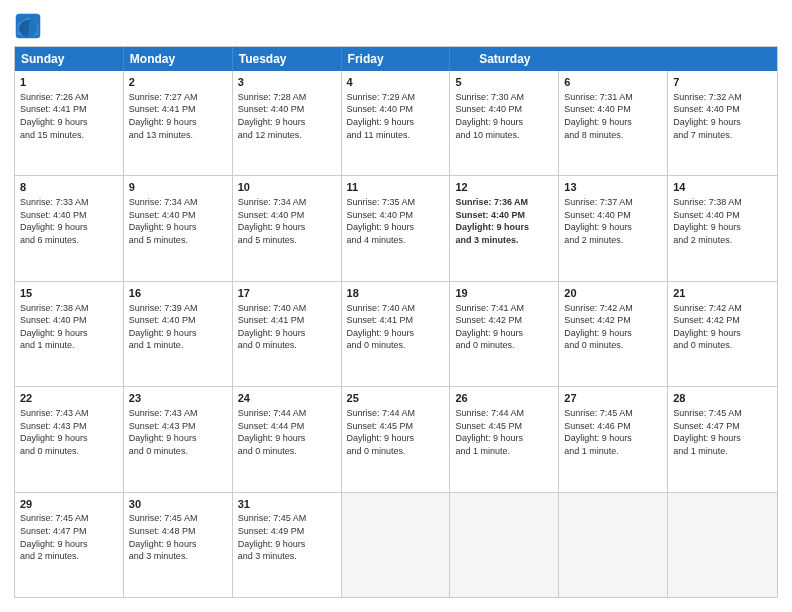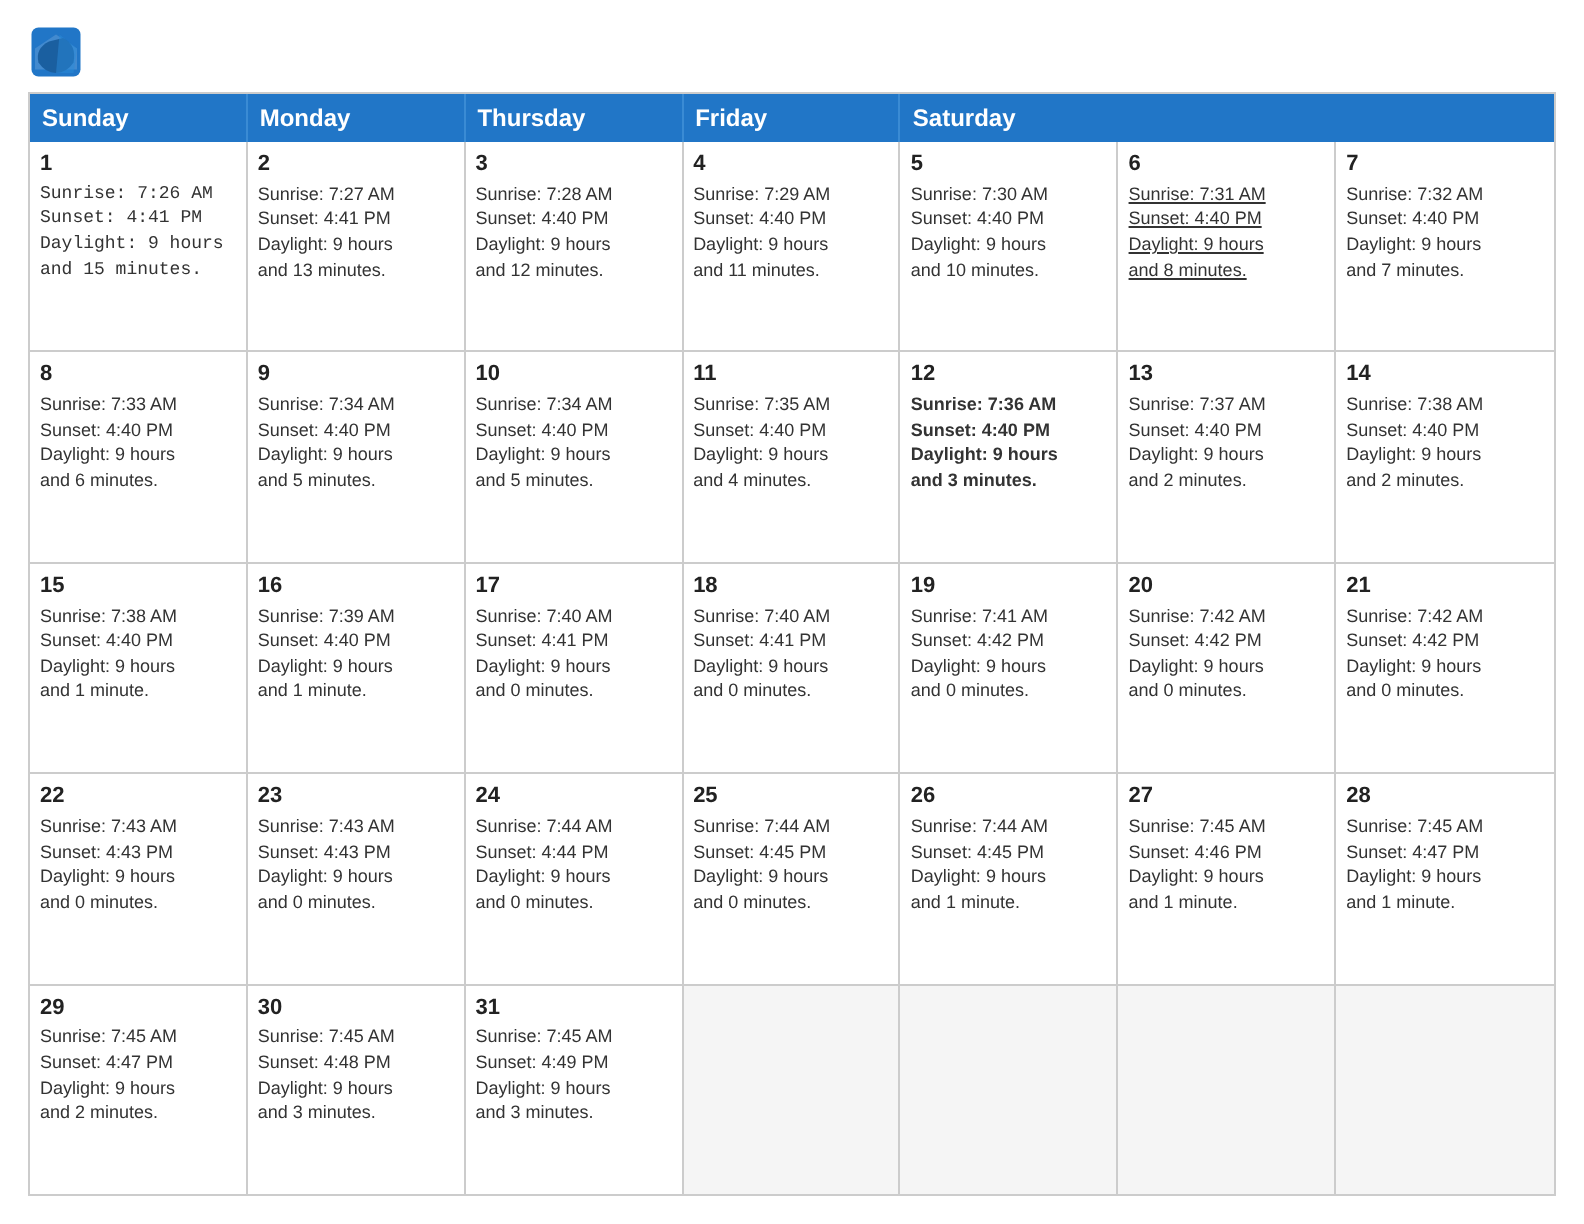--- a/index.html
+++ b/index.html
@@ -67,21 +67,21 @@
       background: #2176c7;
     }
     .cal-header-cell {
       color: #fff;
       font-weight: bold;
       font-size: 12px;
       padding: 5px 6px;
       text-align: left;
       border-right: 1px solid #3a8bd4;
     }
-    .cal-header-cell:last-child { border-right: none; }
+    .cal-header-cell:last-child { border-right: none; text-align: center; }
     .cal-body {
       flex: 1;
       display: flex;
       flex-direction: column;
     }
     .cal-row {
       display: grid;
       grid-template-columns: repeat(7, 1fr);
       flex: 1;
       border-top: 1px solid #ccc;
@@ -130,29 +130,29 @@
     <div class="title-block">
       <div class="month-title"></div>
       <div class="location"></div>
     </div>
   </div>
 
   <div class="calendar">
     <div class="cal-header">
     <div class="cal-header-cell">Sunday</div>
         <div class="cal-header-cell">Monday</div>
-        <div class="cal-header-cell">Thursday</div>
+        <div class="cal-header-cell">Tuesday</div>
         <div class="cal-header-cell">Friday</div>
         <div class="cal-header-cell">Saturday</div>
       </div>
     <div class="cal-body">
     <div class="cal-row">
           <div class="cal-cell">
             <span class="day-num">1</span>
-            <div class="info" style="white-space: pre-line; font-family: Liberation Mono, monospace;">Sunrise: 7:26 AM
+            <div class="info" style="white-space: pre-line;">Sunrise: 7:26 AM
 Sunset: 4:41 PM
 Daylight: 9 hours
 and 15 minutes.</div>
           </div>
           <div class="cal-cell">
             <span class="day-num">2</span>
             <div class="info" style="white-space: pre-line;">Sunrise: 7:27 AM
 Sunset: 4:41 PM
 Daylight: 9 hours
 and 13 minutes.</div>
@@ -173,21 +173,21 @@
           </div>
           <div class="cal-cell">
             <span class="day-num">5</span>
             <div class="info" style="white-space: pre-line;">Sunrise: 7:30 AM
 Sunset: 4:40 PM
 Daylight: 9 hours
 and 10 minutes.</div>
           </div>
           <div class="cal-cell">
             <span class="day-num">6</span>
-            <div class="info" style="white-space: pre-line; text-decoration: underline;">Sunrise: 7:31 AM
+            <div class="info" style="white-space: pre-line;">Sunrise: 7:31 AM
 Sunset: 4:40 PM
 Daylight: 9 hours
 and 8 minutes.</div>
           </div>
           <div class="cal-cell">
             <span class="day-num">7</span>
             <div class="info" style="white-space: pre-line;">Sunrise: 7:32 AM
 Sunset: 4:40 PM
 Daylight: 9 hours
 and 7 minutes.</div>

